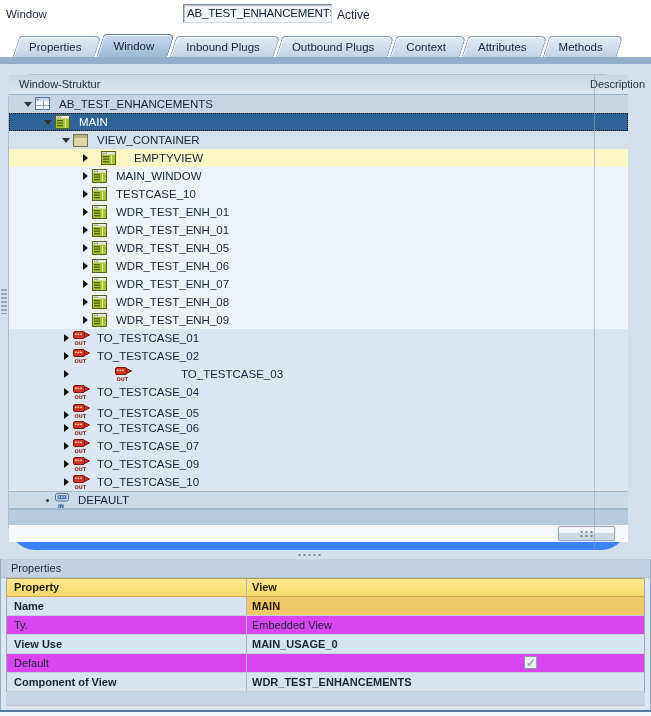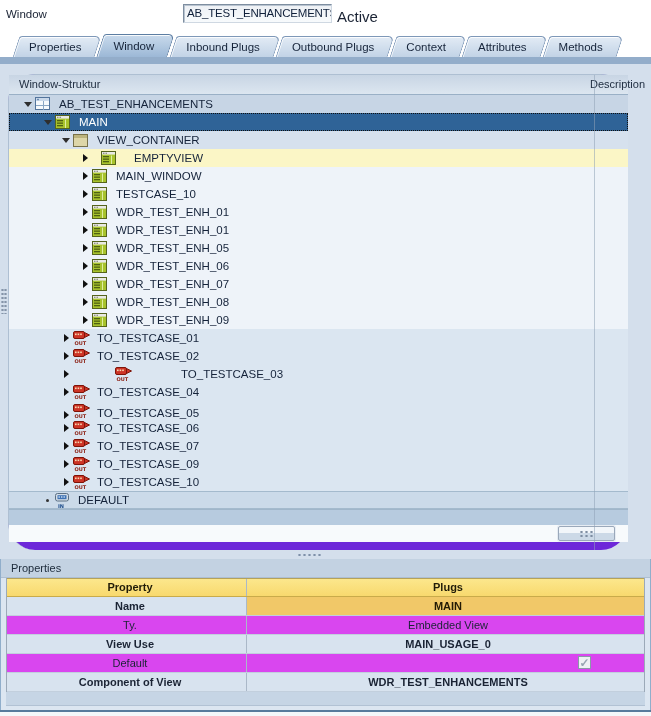--- a/index.html
+++ b/index.html
@@ -10,42 +10,42 @@
   
   .topbar { position:absolute; left:0; top:0; width:651px; height:28px; background:#fff; }
   .topbar-label { position:absolute; left:6px; top:8px; font-size:11.5px; }
   .win-field { position:absolute; left:183px; top:4px; width:149px; height:19px;
                background:linear-gradient(#eef1f5,#f7fafc);
                border-top:1px solid #7e8ea0; border-left:1px solid #7e8ea0;
                border-right:1px solid #cfd8e2; border-bottom:1px solid #cfd8e2;
                box-shadow:inset 1px 1px 0 #b9c4d0;
                font-size:11.5px; line-height:17px; padding-left:3px; letter-spacing:-0.2px;
                white-space:nowrap; overflow:hidden; color:#10203a; }
-  .active-label { position:absolute; left:337px; top:8px; font-size:15px; }
+  .active-label { position:absolute; left:337px; top:8px; font-size:12px; }
 
   
   .tabstrip { position:absolute; left:0; top:28px; width:651px; height:29px; background:#fff;
               padding-left:16px; display:flex; align-items:flex-end; }
   .tab { position:relative; height:21px; padding:0 17px 0 13px; margin-right:2px;
          display:flex; align-items:center; cursor:default; }
   .tab-bg { position:absolute; inset:0; transform:skewX(-18deg);
             background:linear-gradient(#e2ebf5,#c2d3e6);
             border:1px solid #7e98b8; border-bottom:none; border-radius:3px 6px 0 0;
             box-shadow:inset 1px 1px 0 rgba(255,255,255,.85); }
   .tab.active { height:23px; }
   .tab.active .tab-bg { background:linear-gradient(#c9daec,#9cb8d6); border-color:#5c7da2; }
   .tab-label { position:relative; font-size:11.5px; color:#16243a; white-space:nowrap; }
   .underbar { position:absolute; left:0; top:57px; width:651px; height:7px; background:#93adca; }
 
   
   .content { position:absolute; left:0; top:64px; width:651px; height:652px; background:#d4dfec; }
 
   
   .tree-panel { position:absolute; left:8px; top:10px; width:620px; height:476px;
-                background:#6d28d9; border-top:1px solid #aebfd2; border-left:1px solid #aebfd2;border-radius:27px; }
+                background:#3b82f6; border-top:1px solid #aebfd2; border-left:1px solid #aebfd2;border-radius:27px; }
   .tree-header { position:relative; height:20px; background:linear-gradient(#c8d5e4,#dce6f0);
                  border-bottom:1px solid #9ab0c6; line-height:19px; }
   .tree-header .th1 { position:absolute; left:10px; top:0; color:#212f42; }
   .tree-header .th2 { position:absolute; left:581px; top:0; width:60px; overflow:hidden;
                       white-space:nowrap; color:#212f42; }
   .trow { position:relative; height:18px; display:flex; align-items:center; white-space:nowrap; }
   .tlabel { font-size:11.5px; padding-left:4px; color:#15233a; }
   .ticon { width:20px; display:inline-flex; align-items:center; justify-content:flex-start; }
   .ticon svg { display:block; }
   .exp { width:14px; display:inline-flex; align-items:center; justify-content:center; }
@@ -85,21 +85,21 @@
   
   .props-section { position:absolute; left:0; top:495px; width:651px; height:157px;
                    background:#dce6f1; border-left:1px solid #90aecb; border-right:1px solid #90aecb; }
   .props-title { height:19px; background:#c3d2e2; line-height:19px; padding-left:10px;
                  color:#1c2a3a; border-bottom:1px solid #aebfd2; }
   .props-table { margin:0 5px 0 5px; border-left:1px solid #9ba9b8; border-right:1px solid #9ba9b8; }
   .phead { display:flex; height:19px; background:linear-gradient(#fce78c,#f8d96e);
            border-top:1px solid #b5a25a; border-bottom:1px solid #c9ab4a; font-weight:bold; color:#211c08; }
   .phead .pcell { line-height:17px; }
   .prow { display:flex; height:19px; border-bottom:1px solid #c2cfdd; }
-  .pcell { line-height:18px; overflow:hidden; white-space:nowrap;text-align:center; }
+  .pcell { line-height:18px; overflow:hidden; white-space:nowrap; }
   .pname { width:240px; padding-left:7px; border-right:1px solid #aab8c8; }
   .pval  { flex:1; padding-left:5px; }
   .bgA { background:#d8e3ef;font-weight:bold; }
   .bgB { background:#d946ef; }
   .pval.amber { background:#f1c868; color:#231a05; }
   .checkbox { display:inline-block; width:13px; height:13px; margin:2px 0 0 272px;
               border:1px solid #8a9aa8; background:#eef1f4; position:relative; }
   .checkbox .check { position:absolute; left:1px; top:-3px; font-size:12px; color:#97a5b2; font-weight:bold; }
   .props-filler { height:14px; background:#c6d5e5; margin:0 5px; border-bottom:1px solid #b2c2d4; }
   .bottom-line { position:absolute; left:0; top:646px; width:651px; height:2px; background:#587a9c; }
@@ -555,21 +555,21 @@
 
     <div class="h-splitter">
       <div class="dots"></div>
     </div>
 
     <div class="props-section">
       <div class="props-title">Properties</div>
       <div class="props-table">
         <div class="phead">
           <div class="pcell pname">Property</div>
-          <div class="pcell pval">Plugs</div>
+          <div class="pcell pval">View</div>
         </div>
         <div id="prop-rows">
             <div class="prow bgA">
               <div class="pcell pname">Name</div>
               <div class="pcell pval amber">MAIN</div>
             </div>
             <div class="prow bgB">
               <div class="pcell pname">Ty.</div>
               <div class="pcell pval">Embedded View</div>
             </div>

